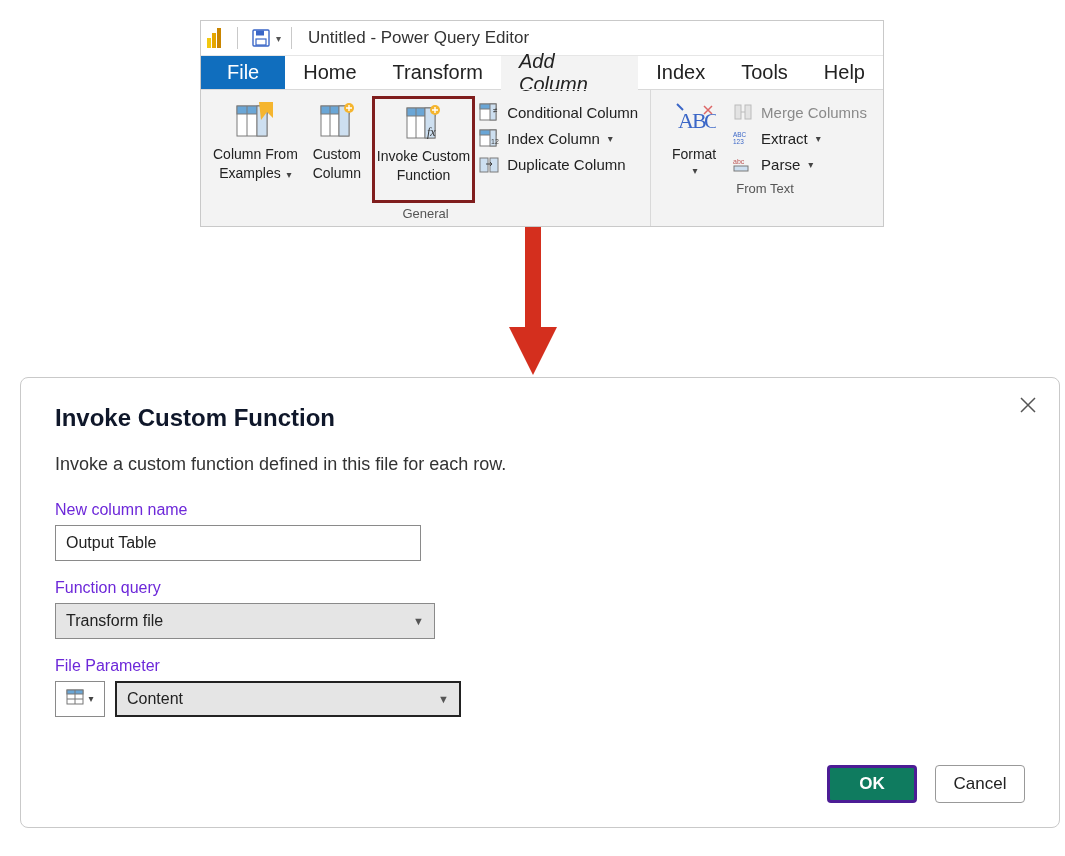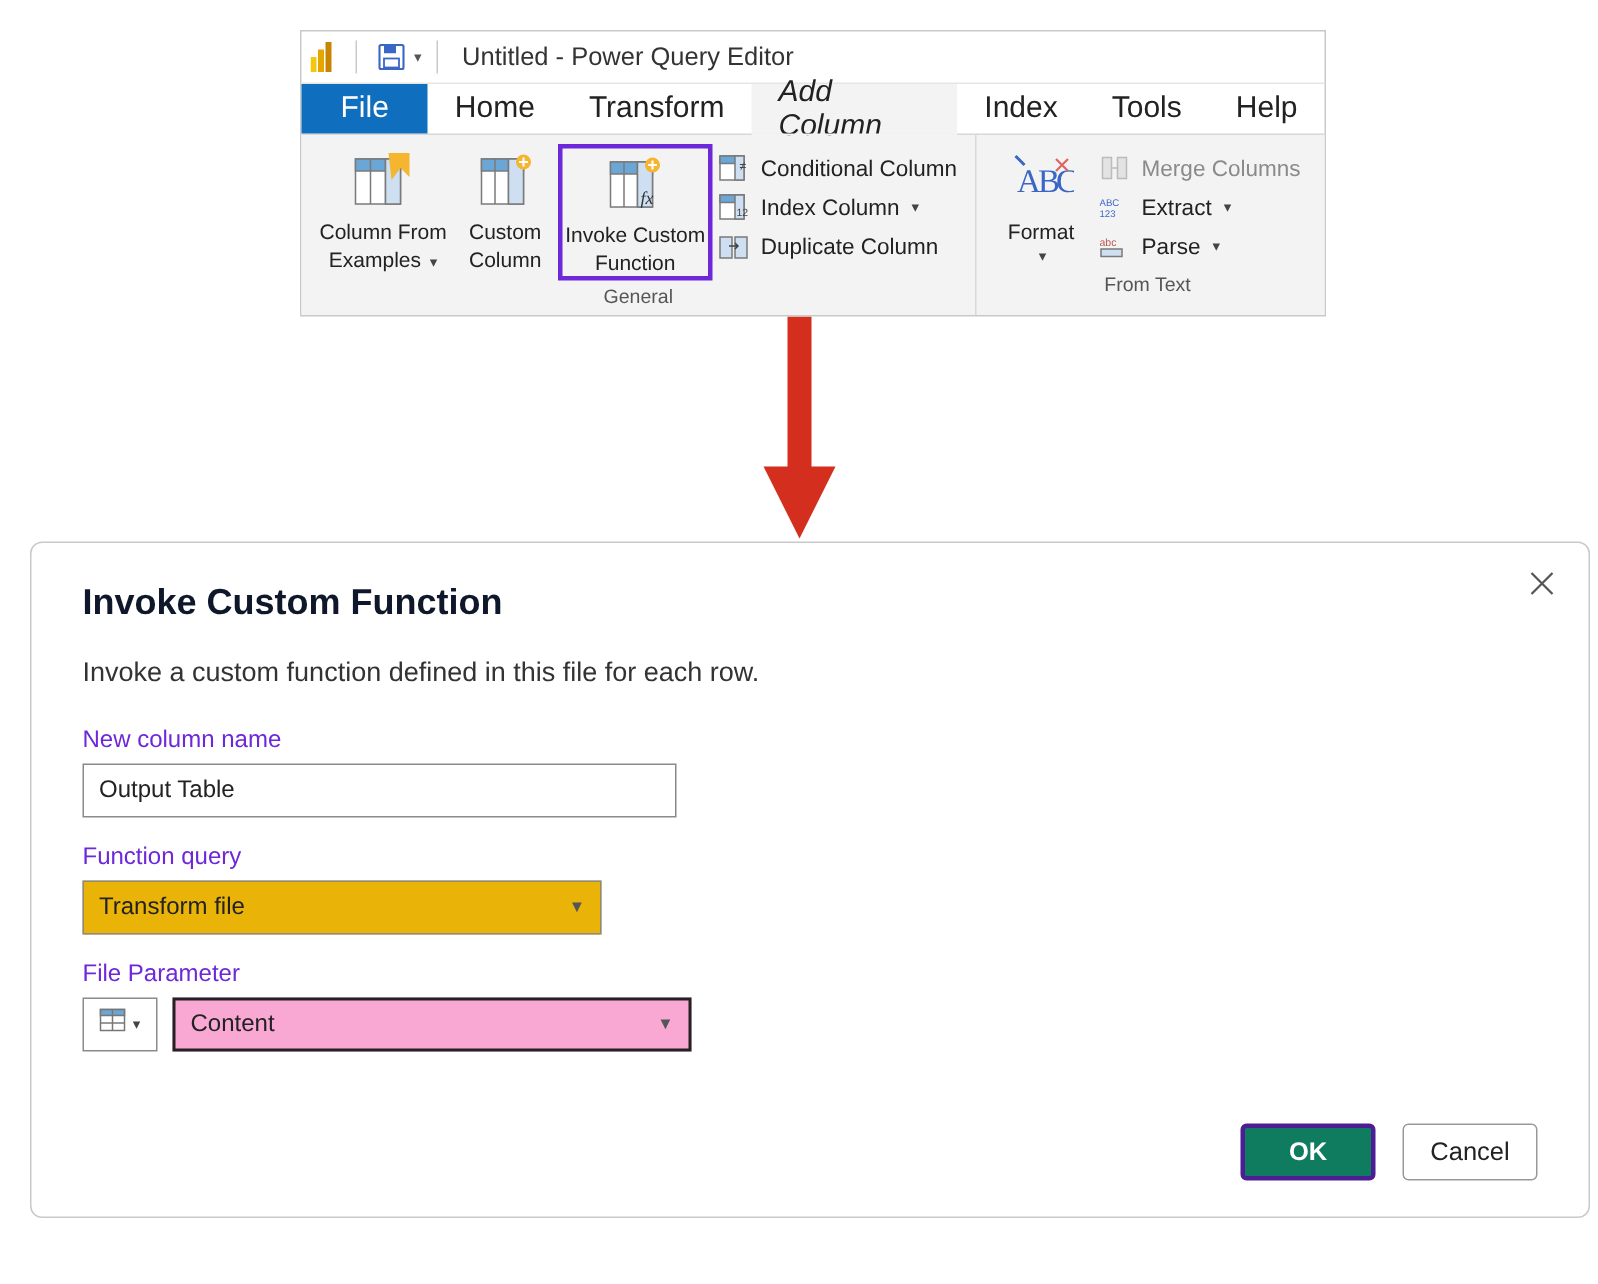--- a/index.html
+++ b/index.html
@@ -56,21 +56,21 @@
     }
     .ribbon-group:last-child { border-right:none; }
     .group-row { display:flex; align-items:flex-start; }
     .group-label { font-size:13px; color:#555; padding:3px 0 3px; }
     .big-btn {
       display:flex; flex-direction:column; align-items:center;
       padding:4px 4px 2px; text-align:center; min-width:70px; gap:2px;
     }
     .big-btn .icon-box { width:44px; height:40px; margin-bottom:4px; display:flex; align-items:center; justify-content:center;}
     .big-btn .cap { font-size:14px; color:#222; line-height:1.2; white-space:nowrap; }
-    .highlight-red { border:3px solid #6d28d9; padding:3px 2px 0; }
+    .highlight-red { border:3px solid #7f1d1d; padding:3px 2px 16px; }
     .small-list { display:flex; flex-direction:column; gap:6px; padding:6px 4px 4px 4px;}
     .small-btn { display:flex; align-items:center; gap:6px; font-size:15px; color:#222;}
     .small-btn.dim { color:#8a8a8a; }
     .small-icon { width:22px; height:20px; display:flex; align-items:center; justify-content:center; }
     .caret { font-size:10px; color:#444; margin-left:2px; }
     
     .arrow-col { height:150px; display:flex; justify-content:center; align-items:flex-start; }
     .arrow-col svg { margin-left: 0px; }
     
     .dialog {
@@ -78,37 +78,37 @@
       border:1px solid #c9c9c9; border-radius:8px;
       padding:26px 34px 24px; position:relative;
       background:#fff;
     }
     .dialog-close { position:absolute; top:14px; right:18px; color:#555; font-size:20px; cursor:default; padding:4px;}
     .dialog h1 { font-size:24px; font-weight:700; color:#0f172a; margin-bottom:22px;}
     .dialog p.desc { font-size:18px; color:#333; margin-bottom:26px;}
     .field-label { font-size:16px; color:#6d28d9; margin-bottom:6px;}
     .field-block { margin-bottom:18px;}
     .text-field {
-      width:396px; height:36px; border:1px solid #8a8a8a;
+      width:366px; height:36px; border:1px solid #8a8a8a;
       padding:0 10px; font-size:16px; color:#222; background:#fff;
       display:flex; align-items:center;
     }
     .select-field {
-      width:346px; height:36px; border:1px solid #8a8a8a;
-      padding:0 10px; font-size:16px; color:#222; background:#eab308;
+      width:380px; height:36px; border:1px solid #8a8a8a;
+      padding:0 10px; font-size:16px; color:#222; background:#e5e5e5;
       display:flex; align-items:center; justify-content:space-between;
     }
     .select-field .dd { color:#555; font-size:11px;}
     .param-row { display:flex; align-items:center; gap:10px; }
     .param-type-btn {
       width:50px; height:36px; border:1px solid #8a8a8a; background:#fff;
       display:flex; align-items:center; justify-content:center; gap:2px;
     }
     .param-select {
-      width:346px; height:36px; border:2px solid #222; background:#f9a8d4;
+      width:346px; height:36px; border:2px solid #222; background:#e5e5e5;
       padding:0 10px; font-size:16px; color:#222;
       display:flex; align-items:center; justify-content:space-between;
     }
     .dialog-buttons { display:flex; justify-content:flex-end; gap:18px; margin-top:48px;}
     .btn {
       min-width:90px; height:38px; border-radius:4px; font-size:17px;
       display:flex; align-items:center; justify-content:center;
     }
     .btn-primary { background:#0f7b5f; color:#fff; border:3px solid #4c1d95; font-weight:600;}
     .btn-secondary { background:#fff; color:#222; border:1px solid #999;}

